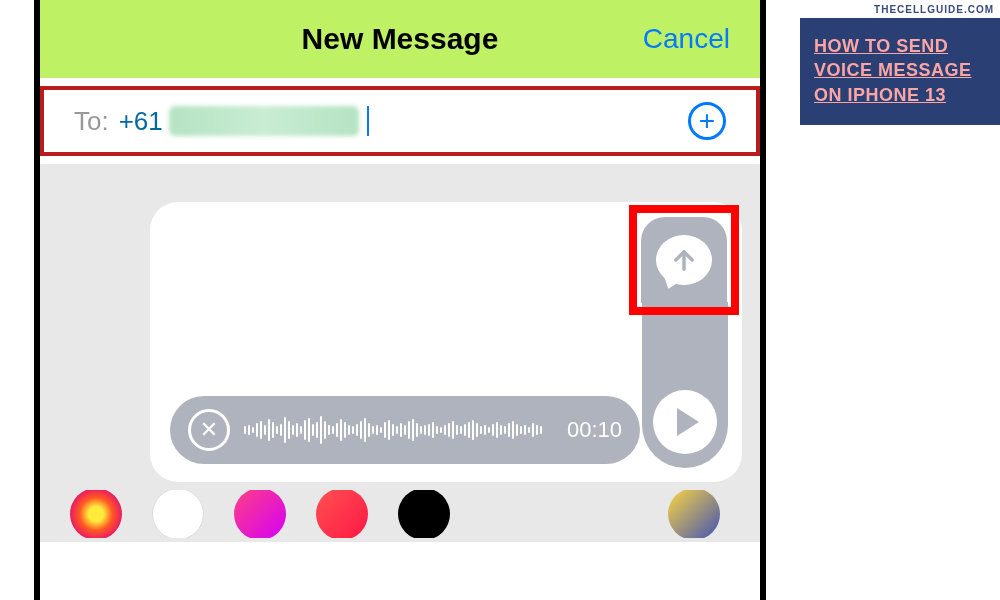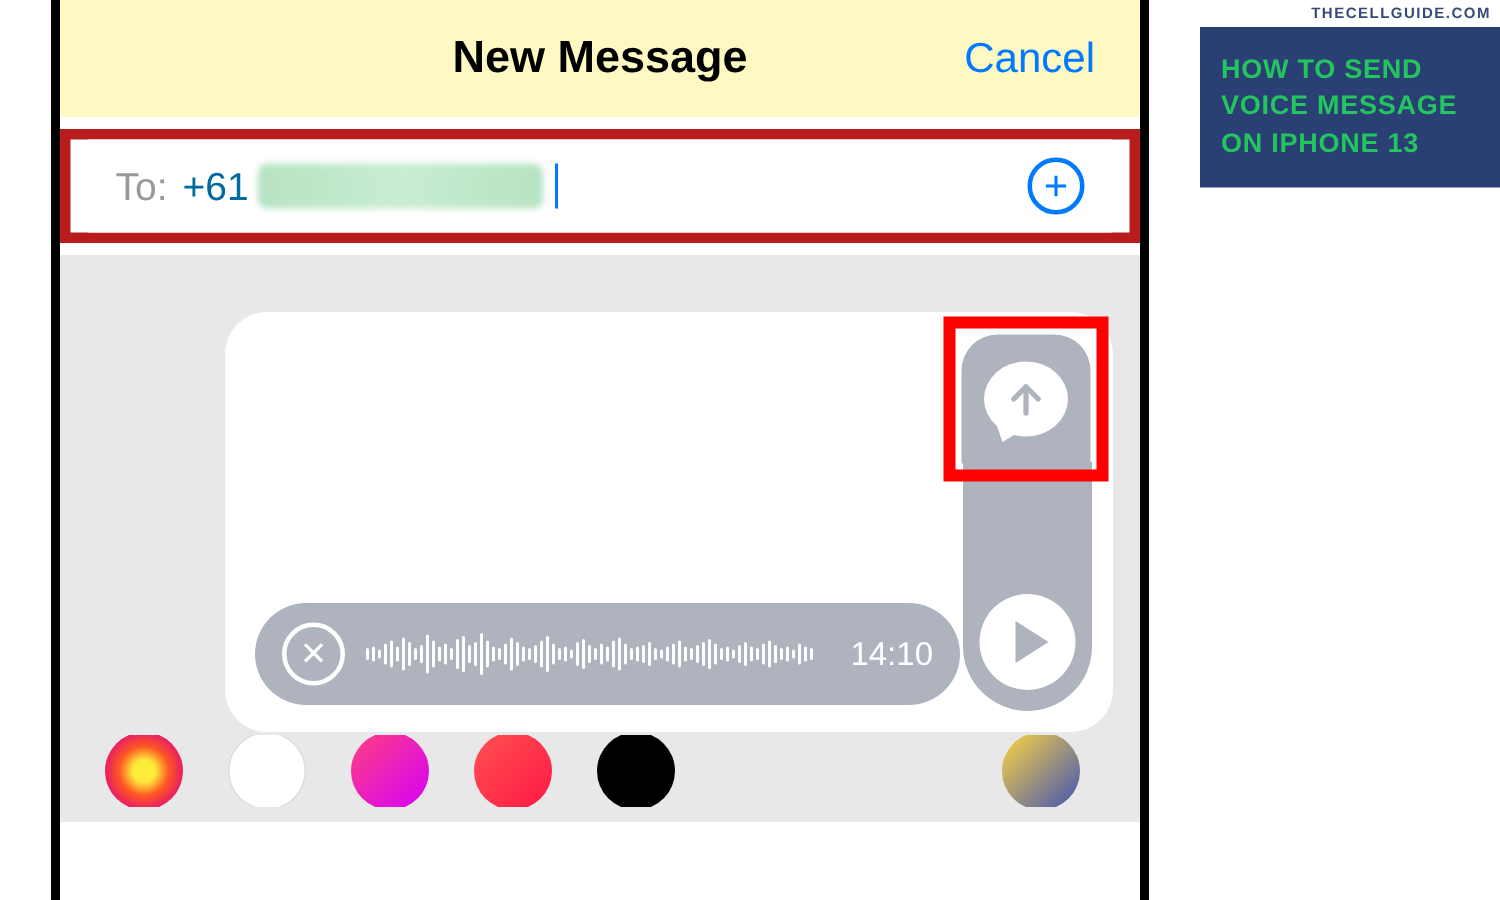--- a/index.html
+++ b/index.html
@@ -5,26 +5,26 @@
     * { margin: 0; padding: 0; box-sizing: border-box; }
     body { width: 1000px; height: 600px; background: #fff; font-family: -apple-system, BlinkMacSystemFont, 'Segoe UI', sans-serif; overflow: hidden; position: relative; }
     
     .canvas { position: relative; width: 1000px; height: 600px; background: #fff; }
     
     .phone-frame-left { position: absolute; left: 34px; top: 0; width: 6px; height: 600px; background: #000; }
     .phone-frame-right { position: absolute; left: 760px; top: 0; width: 6px; height: 600px; background: #000; }
     
     .phone-area { position: absolute; left: 40px; top: 0; width: 720px; height: 600px; background: #fff; }
     
-    .header { display: flex; align-items: center; justify-content: center; height: 78px; position: relative; background: #fef9c3; }
+    .header { display: flex; align-items: center; justify-content: center; height: 78px; position: relative; background: #bef264; }
     .header-title { font-size: 30px; font-weight: 600; color: #000; }
     .header-cancel { position: absolute; right: 30px; font-size: 28px; color: #007aff; }
     
     .to-row-wrap { padding: 0 12px; margin-top: 8px; }
-    .highlight-red { border: 7px solid #b91c1c; text-align: center; }
+    .highlight-red { border: 4px solid #b91c1c; text-align: center; }
     .to-row { display: flex; align-items: center; height: 62px; padding: 0 18px; background: #fff; }
     .to-label { font-size: 26px; color: #999; margin-right: 10px; }
     .to-number { font-size: 26px; color: #0369a1; font-weight: 500; }
     .to-blur { display: inline-block; width: 190px; height: 30px; background: linear-gradient(90deg,#b6e3c3 0%, #c8ecd2 50%, #b6e3c3 100%); border-radius: 6px; margin-left: 6px; filter: blur(2px); }
     .to-cursor { display: inline-block; width: 2px; height: 30px; background: #007aff; margin-left: 8px; }
     .to-plus { margin-left: auto; width: 38px; height: 38px; border: 3px solid #007aff; border-radius: 50%; display: flex; align-items: center; justify-content: center; color: #007aff; font-size: 28px; font-weight: 400; }
     
     .divider-gap { height: 18px; background: #e8e8e8; margin-top: 8px; }
     
     .message-area { background: #e8e8e8; padding: 20px 18px 0 110px; position: relative; height: 360px; }
@@ -46,21 +46,21 @@
     .wf-wave { flex: 1; height: 36px; display: flex; align-items: center; gap: 2px; }
     .wf-bar { width: 2px; background: #fff; border-radius: 1px; }
     .wf-time { color: #fff; font-size: 22px; font-weight: 400; flex-shrink: 0; }
     
     .caption-bar { position: absolute; left: 0; bottom: 0; width: 1000px; height: 62px; background: #2a3f73; display: flex; align-items: center; padding-left: 140px; }
     .caption-text { color: #fff; font-size: 20px; font-weight: 600; }
     
     .right-sidebar { position: absolute; left: 800px; top: 0; width: 200px; height: 600px; }
     .watermark { position: absolute; right: 6px; top: 4px; font-size: 10px; color: #374a7a; letter-spacing: 1px; font-weight: 600; }
     .right-banner { background: #2a3f73; padding: 16px 14px 18px 14px; margin-top: 18px; }
-    .right-banner-text { color: #22c55e; font-size: 18px; font-weight: 700; line-height: 1.35; letter-spacing: 0.5px; }
+    .right-banner-text { color: #fca5a5; font-size: 18px; font-weight: 700; line-height: 1.35; letter-spacing: 0.5px; text-decoration: underline; }
     
     .app-dock { position: absolute; left: 40px; bottom: 62px; width: 720px; height: 48px; display: flex; align-items: center; gap: 30px; padding-left: 30px; overflow: hidden; }
     .dock-icon { width: 52px; height: 52px; border-radius: 50%; flex-shrink: 0; }
     .di1 { background: radial-gradient(circle, #ffeb3b 20%, #ff5722 45%, #e91e63 70%, #3f51b5 100%); }
     .di2 { background: #fff; border: 1px solid #ddd; }
     .di3 { background: linear-gradient(135deg,#ff4081,#d500f9); }
     .di4 { background: linear-gradient(135deg,#ff5252,#ff1744); }
     .di5 { background: #000; }
     .di6 { background: linear-gradient(135deg,#ffd740,#3f51b5); margin-left: auto; margin-right: 40px; }
   </style>
@@ -188,21 +188,21 @@
               <div class="wf-bar" style="height: 14px;"></div>
               <div class="wf-bar" style="height: 18px;"></div>
               <div class="wf-bar" style="height: 12px;"></div>
               <div class="wf-bar" style="height: 8px;"></div>
               <div class="wf-bar" style="height: 10px;"></div>
               <div class="wf-bar" style="height: 6px;"></div>
               <div class="wf-bar" style="height: 14px;"></div>
               <div class="wf-bar" style="height: 10px;"></div>
               <div class="wf-bar" style="height: 8px;"></div>
             </div>
-          <div class="wf-time">14:10</div>
+          <div class="wf-time">00:10</div>
         </div>
 
       </div>
     </div>
 
   </div>
 
   <div class="app-dock">
     <div class="dock-icon di1"></div>
     <div class="dock-icon di2"></div>

